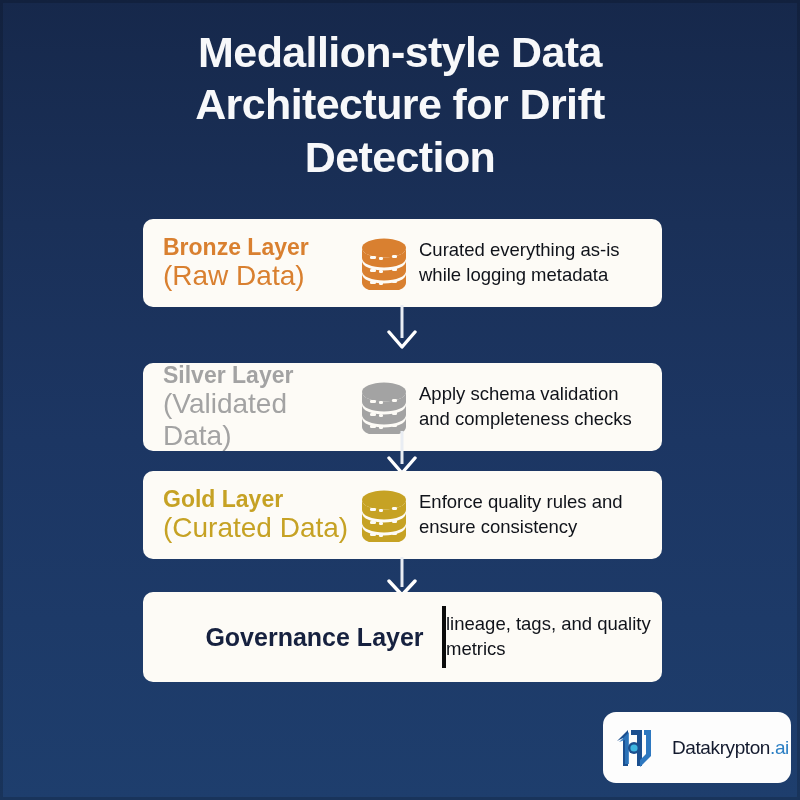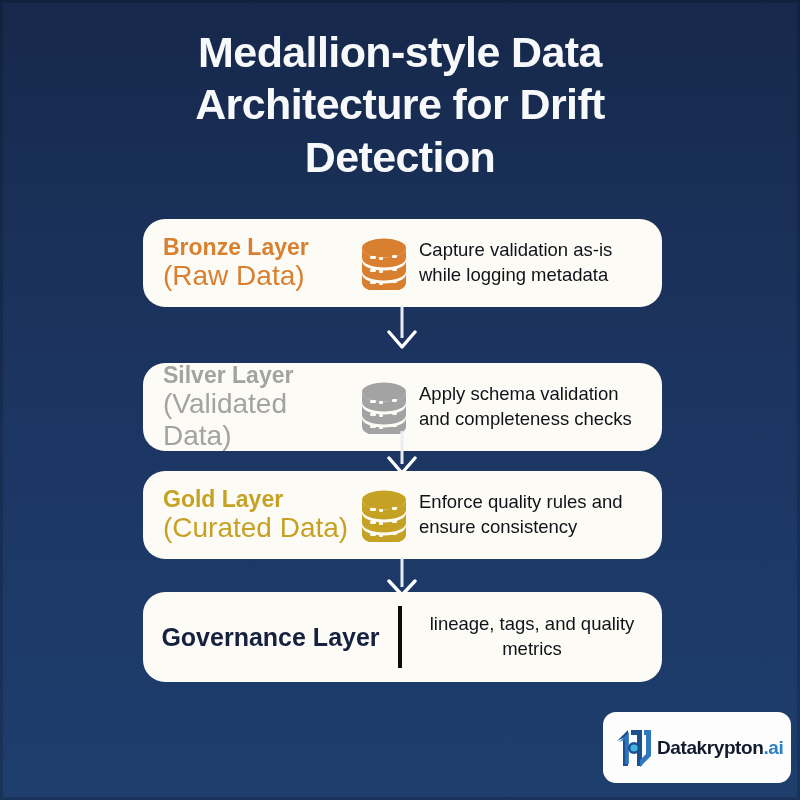--- a/index.html
+++ b/index.html
@@ -38,21 +38,21 @@
     padding:0 120px;
   }
 
   
   .flow{ position:absolute; left:0; top:0; width:800px; height:800px; }
 
   .card{
     position:absolute;
     left:143px; width:519px;
     background:#fdfbf6;
-    border-radius:22px;
+    border-radius:10px;
     display:flex;
     align-items:center;
   }
   .card.r1{ top:219px; height:88px; }
   .card.r2{ top:363px; height:88px; }
   .card.r3{ top:471px; height:88px; }
   .card.r4{ top:592px; height:90px; }
 
   .layerlabel{
     width:210px;
@@ -79,29 +79,30 @@
   }
 
   
   .card.r4 .gov-label{
     width:255px; flex:none;
     text-align:center;
     color:#16213f;
     font-size:25px;
     font-weight:bold;
     line-height:1.2;
+    margin-left:44px;
   }
   .card.r4 .gov-divider{
     width:4px; height:62px;
     background:#0b0b0b;
     flex:none;
   }
   .card.r4 .gov-desc{
     flex:1;
-    text-align:center;
+    text-align:left;
     font-size:18.5px;
     color:#10131a;
     line-height:1.35;
   }
 
   
   .arrow{ position:absolute; left:381px; width:42px; height:auto; }
   .arrow.a1{ top:305px; height:44px; }
   .arrow.a2{ top:431px; height:44px; }
   .arrow.a3{ top:557px; height:40px; }
@@ -111,23 +112,23 @@
     position:absolute;
     left:603px; top:712px;
     width:188px; height:71px;
     background:#fdfdfd;
     border-radius:13px;
     display:flex; align-items:center;
     padding-left:10px;
   }
   .logomark{ width:42px; height:44px; flex:none; }
   .logotext{
-    font-size:19px; font-weight:bold;
+    font-size:19px; font-weight:normal;
     color:#131a2e; letter-spacing:-0.4px;
-    margin-left:2px;
+    margin-left:17px;
   }
   .logotext .ai{ color:#2b7fc4; }
 </style>
 </head>
 <body>
 
 <div id="poster">
 
   <div class="title">Medallion-style Data Architecture for Drift Detection</div>
 
@@ -148,21 +149,21 @@
           <rect x="21" y="21" width="4" height="3" rx="1.3" fill="#fdfbf6"></rect>
           <rect x="12" y="33" width="6" height="3" rx="1.3" fill="#fdfbf6"></rect>
           <rect x="21" y="34" width="4" height="3" rx="1.3" fill="#fdfbf6"></rect>
           <rect x="12" y="45" width="6" height="3" rx="1.3" fill="#fdfbf6"></rect>
           <rect x="21" y="46" width="4" height="3" rx="1.3" fill="#fdfbf6"></rect>
           <rect x="34" y="19" width="5" height="3" rx="1.3" fill="#fdfbf6"></rect>
           <rect x="34" y="32" width="5" height="3" rx="1.3" fill="#fdfbf6"></rect>
           <rect x="34" y="44" width="5" height="3" rx="1.3" fill="#fdfbf6"></rect>
         </svg>
       </div>
-      <div class="desc">Capture validation as-is while logging metadata</div>
+      <div class="desc">Curated everything as-is while logging metadata</div>
     </div>
 
     <svg class="arrow a1" viewBox="0 0 42 44">
       <line x1="21" y1="0" x2="21" y2="33" stroke="#e9edf3" stroke-width="3"></line>
       <path d="M8 27 L21 42 L34 27" fill="none" stroke="#ffffff" stroke-width="3.4" stroke-linecap="round" stroke-linejoin="round"></path>
     </svg>
 
     <div class="card r2">
       <div class="layerlabel silver">
         <span class="ln1">Silver Layer</span>

